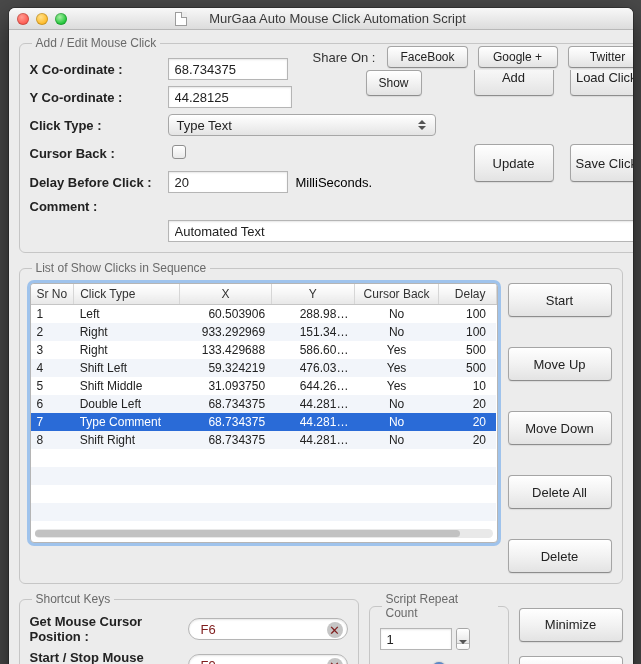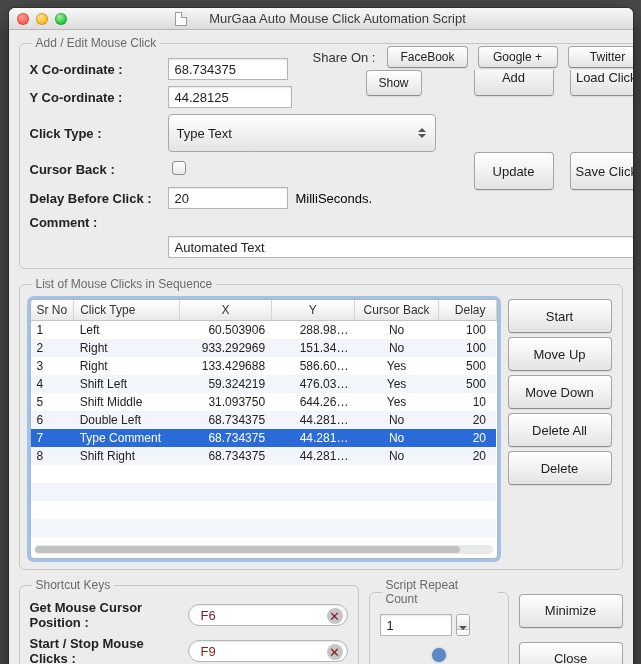--- a/index.html
+++ b/index.html
@@ -69,21 +69,21 @@
   }
   .edit-grid { display: grid; grid-template-columns: 130px 190px 70px; column-gap: 8px; row-gap: 6px; align-items: center; }
   .lbl-cell { font-size: 13px; color: #222; font-weight: bold; }
   .tf {
     height: 22px; border: 1px solid #b5b5b5; background: #fff;
     border-radius: 0; padding: 0 6px; font-size: 13px; color: #222;
     box-shadow: inset 0 1px 2px rgba(0,0,0,.1);
   }
   .tf.wide { width: 100%; }
   .dd {
-    height: 38px;
+    height: 22px;
     background: linear-gradient(#ffffff,#f2f2f2 50%,#e4e4e4);
     border: 1px solid #a7a7a7; border-radius: 4px;
     padding: 0 36px 0 8px; font-size: 13px; color: #222;
     position: relative; display: flex; align-items: center;
     box-shadow: 0 1px 0 rgba(255,255,255,.7) inset;
   }
   .dd .caret {
     position: absolute; right: 6px; top: 0; bottom: 0; width: 14px;
     display: flex; flex-direction: column; justify-content: center; align-items: center; gap: 2px;
   }
@@ -135,21 +135,21 @@
   td.col-cb { text-align: center; }
   .hscroll {
     position: absolute; left: 4px; right: 4px; bottom: 4px; height: 9px;
     background: #e9e9e9; border-radius: 5px;
   }
   .hscroll .thumb {
     position: absolute; left: 0; top: 1px; bottom: 1px; width: 93%;
     background: #c2c2c2; border-radius: 5px;
   }
 
-  .list-btns { display: flex; flex-direction: column; gap: 4px; width: 104px; }
+  .list-btns { display: flex; flex-direction: column; gap: 30px; width: 104px; }
   .list-btns .btn { width: 100%; height: 34px; font-size: 13px; }
 
   .bottom { display: flex; gap: 10px; align-items: stretch; margin-top: 2px; }
   .bottom fieldset { flex: 1; }
   .sk-row { display: grid; grid-template-columns: 1fr 160px; gap: 8px; align-items: center; margin-bottom: 6px;}
   .round-tf {
     height: 22px; border: 1px solid #b5b5b5; border-radius: 11px; background: #fff;
     display: flex; align-items: center; padding: 0 24px 0 12px; position: relative;
     box-shadow: inset 0 1px 2px rgba(0,0,0,.1);
   }
@@ -244,21 +244,21 @@
           <span class="btn">Add</span>
           <span class="btn">Load Clicks</span>
           <span class="btn">Update</span>
           <span class="btn">Save Clicks</span>
         </div>
       </div>
       <input class="tf wide" style="margin-top: 6px; margin-left: 138px; width: calc(100% - 138px);" value="Automated Text">
     </fieldset>
 
     <fieldset class="group">
-      <legend>List of Mouse Clicks in Sequence</legend>
+      <legend>List of Show Clicks in Sequence</legend>
       <div class="list-area">
         <div class="table-wrap">
           <table>
             <thead>
               <tr>
                 <th class="col-sr">Sr No</th>
                 <th class="col-ct">Click Type</th>
                 <th class="col-x" style="text-align:center">X</th>
                 <th class="col-y" style="text-align:center">Y</th>
                 <th class="col-cb">Cursor Back</th>

